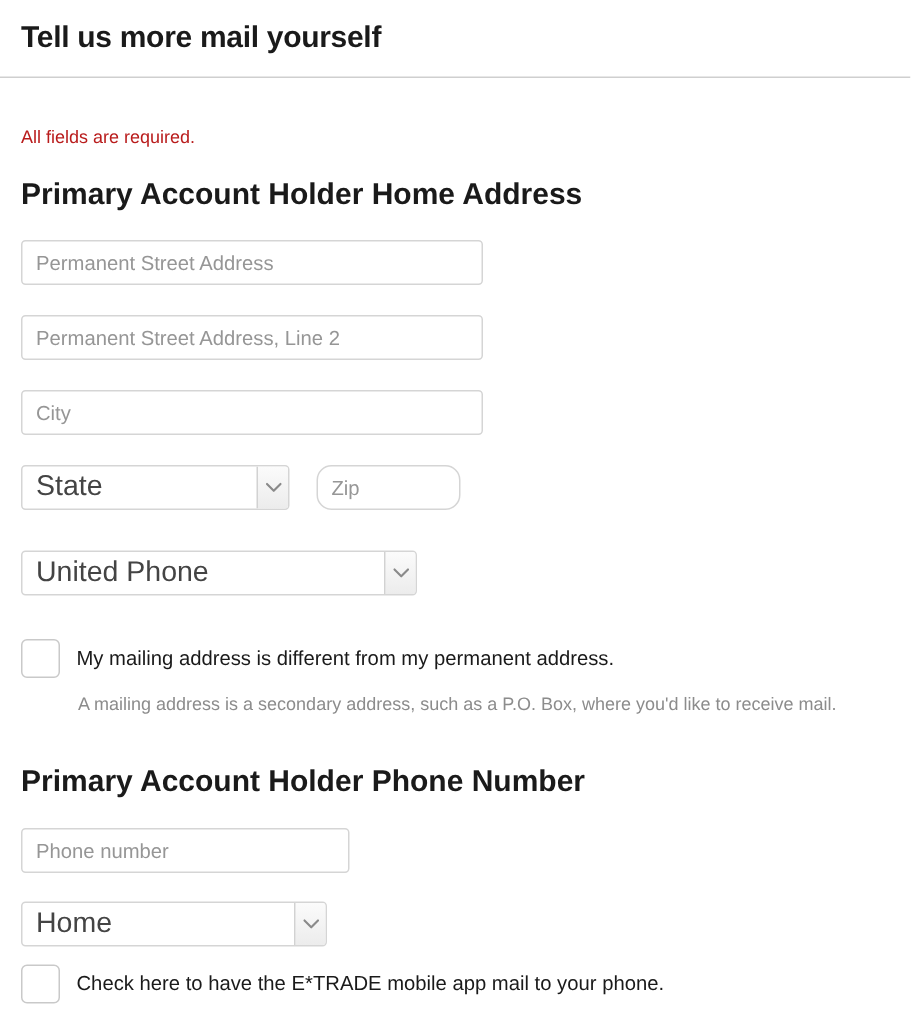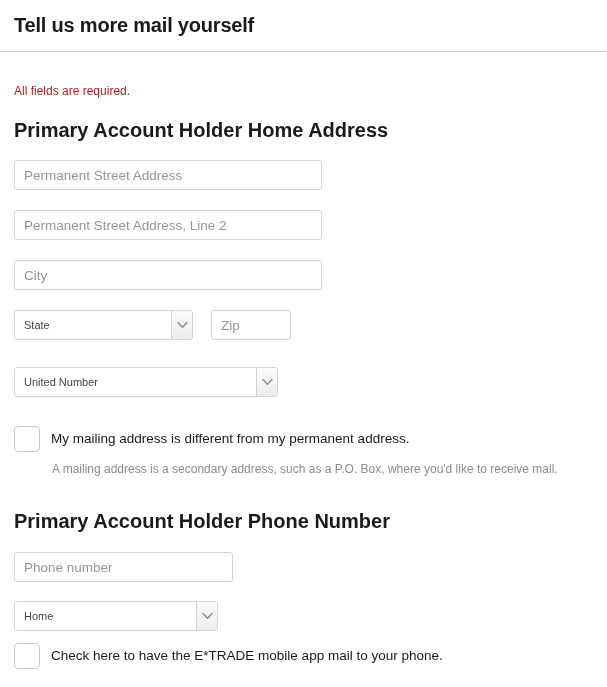--- a/index.html
+++ b/index.html
@@ -85,41 +85,41 @@
     line-height: 28px;
   }
   .text-input::placeholder {
     color: #969696;
     opacity: 1;
   }
 
   #street1 { left: 14px; top: 160px; width: 308px; }
   #street2 { left: 14px; top: 210px; width: 308px; }
   #city    { left: 14px; top: 260px; width: 308px; }
-  #zip     { left: 211px; top: 310px; width: 80px; }
+  #zip     { left: 211px; top: 310px; width: 96px; border-radius: 10px; }
   #phone   { left: 14px; top: 552px; width: 219px; }
 
   
   .select-wrap {
     position: absolute;
     box-sizing: border-box;
     height: 30px;
     border: 1px solid #d5d5d5;
     border-radius: 3px;
     background: #ffffff;
     overflow: hidden;
   }
   .select-wrap .select-value {
     position: absolute;
     left: 9px;
     top: 0;
     right: 32px;
     height: 28px;
     line-height: 28px;
-    font-size: 11px;
+    font-size: 19px;
     color: #444444;
     white-space: nowrap;
     overflow: hidden;
   }
   .select-wrap .select-arrow {
     position: absolute;
     right: 0px;
     top: 0px;
     width: 21px;
     height: 28px;
@@ -191,21 +191,21 @@
     <div class="select-arrow">
       <svg width="11" height="8" viewBox="0 0 11 8" aria-hidden="true">
         <path d="M1 1.6 L5.5 6.2 L10 1.6" fill="none" stroke="#8a8a8a" stroke-width="1.4" stroke-linecap="round" stroke-linejoin="round"></path>
       </svg>
     </div>
   </div>
 
   <input class="text-input" id="zip" type="text" placeholder="Zip" style="">
 
   <div class="select-wrap" id="country-select">
-    <div class="select-value">United Number</div>
+    <div class="select-value">United Phone</div>
     <div class="select-arrow">
       <svg width="11" height="8" viewBox="0 0 11 8" aria-hidden="true">
         <path d="M1 1.6 L5.5 6.2 L10 1.6" fill="none" stroke="#8a8a8a" stroke-width="1.4" stroke-linecap="round" stroke-linejoin="round"></path>
       </svg>
     </div>
   </div>
 
   <div class="checkbox-box" id="mail-diff-box"></div>
   <div class="check-label" id="mail-diff-label">My mailing address is different from my permanent address.</div>
 

